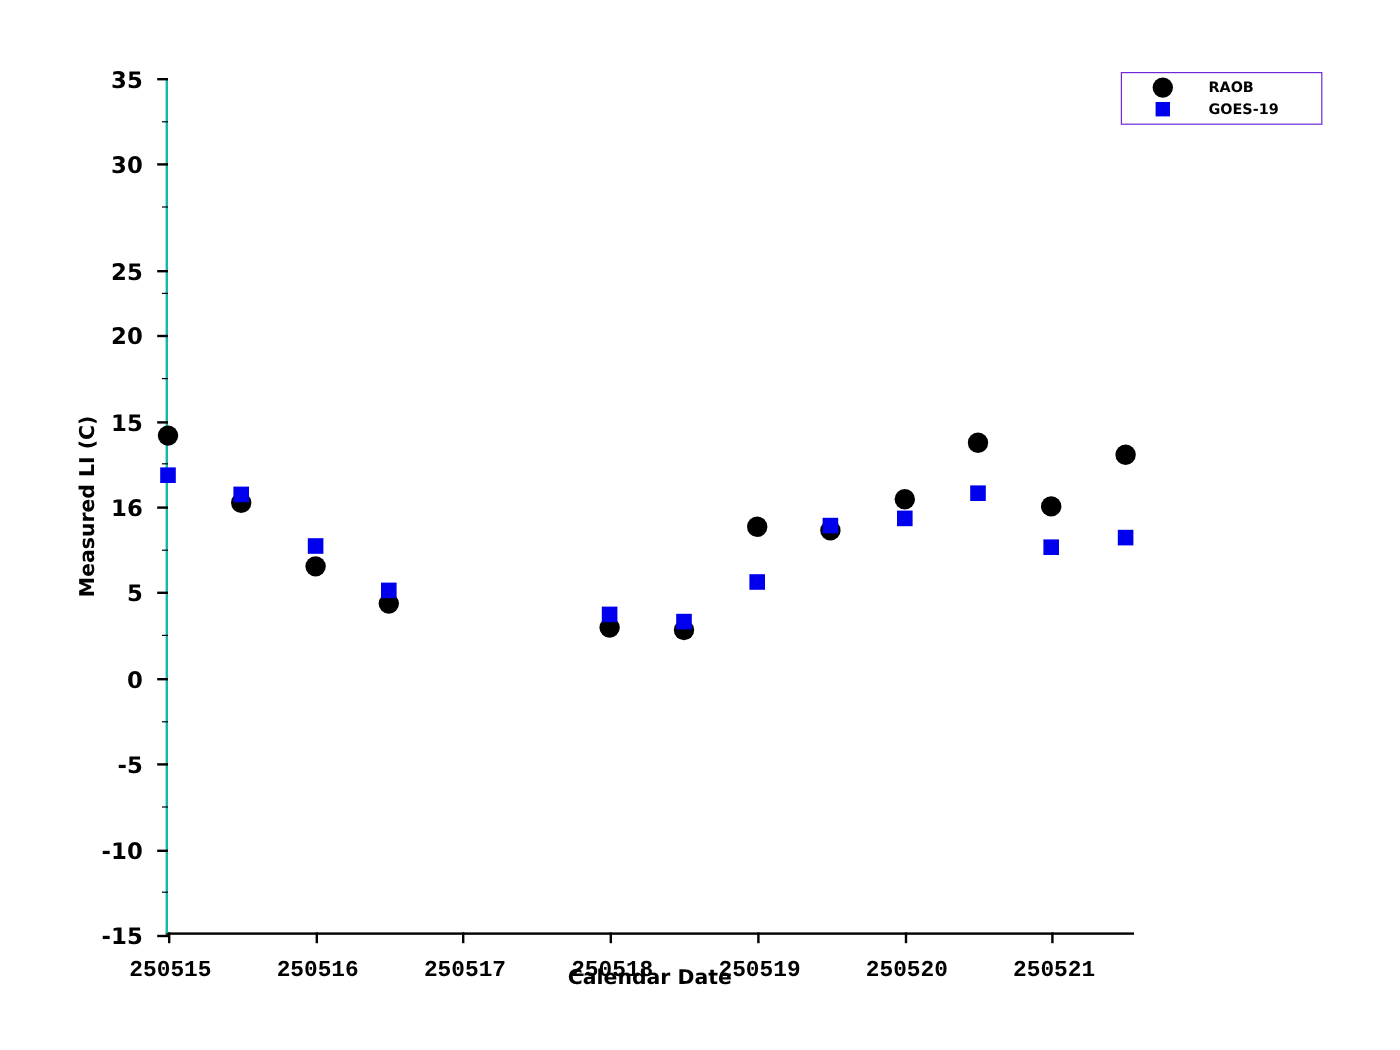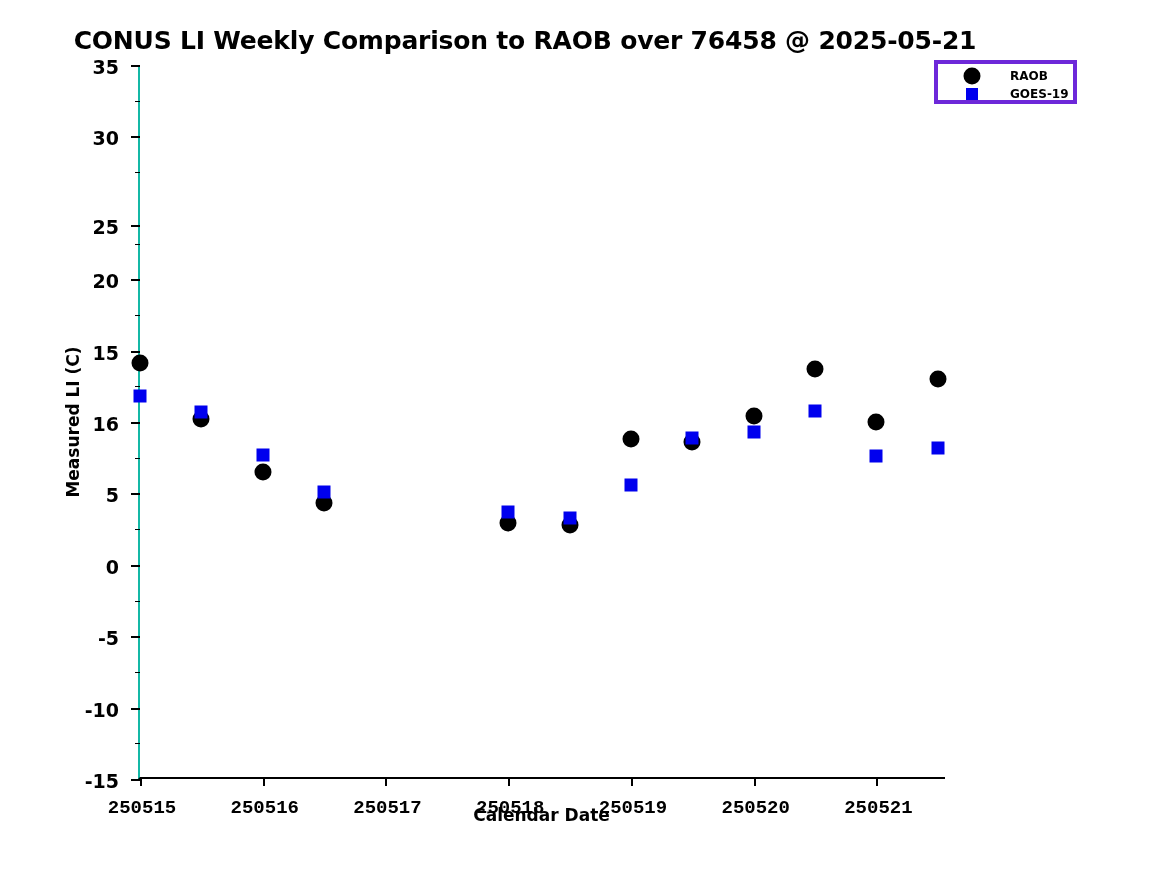--- a/index.html
+++ b/index.html
@@ -130,23 +130,23 @@
     width: 13px;
     height: 13px;
     background: #0000ee;
   }
 
   
   #legend {
     position: absolute;
     left: 934px;
     top: 60px;
-    width: 143px;
+    width: 168px;
     height: 44px;
-    border: 4px solid #6d28d9;
+    border: 1px solid #6d28d9;
     background: #ffffff;
     box-sizing: border-box;
     padding-left: 36px;
   }
   .legend-row {
     position: absolute;
     height: 18px;
     left: 0;
     width: 100%;
   }
@@ -173,21 +173,20 @@
     font-weight: bold;
     color: #000000;
     white-space: nowrap;
   }
 </style>
 </head>
 <body>
 
 <div id="figure">
 
-  <div id="chart-title">CONUS LI Weekly Comparison to RAOB over 76458 @ 2025-05-21</div>
 
   <div id="ylabel">Measured LI (C)</div>
   <div id="xlabel">Calendar Date</div>
 
   <div id="plot-area">
     <div id="yticks">
         <div class="tick-y" style="top: 0px;">
           <span class="tick-y-label">35</span>
         </div>
         <div class="tick-y minor" style="top: 35.7px;"></div>

